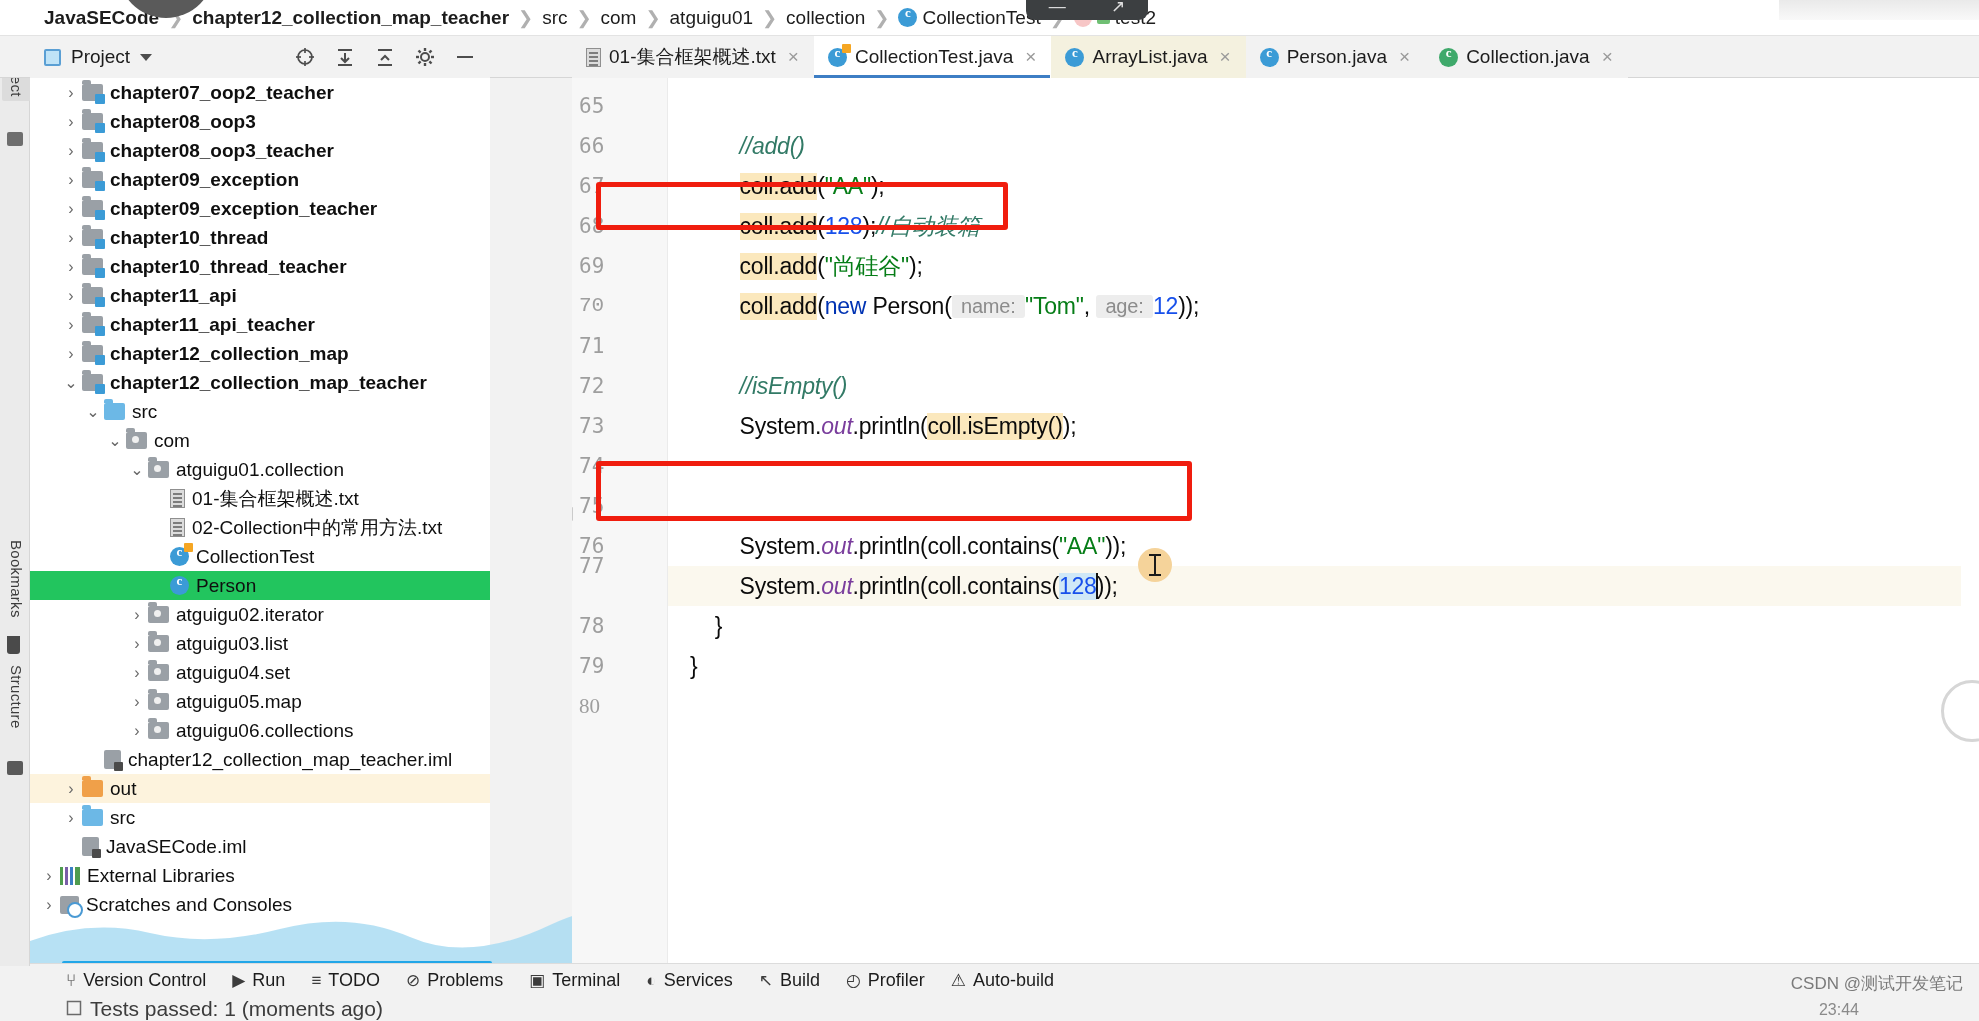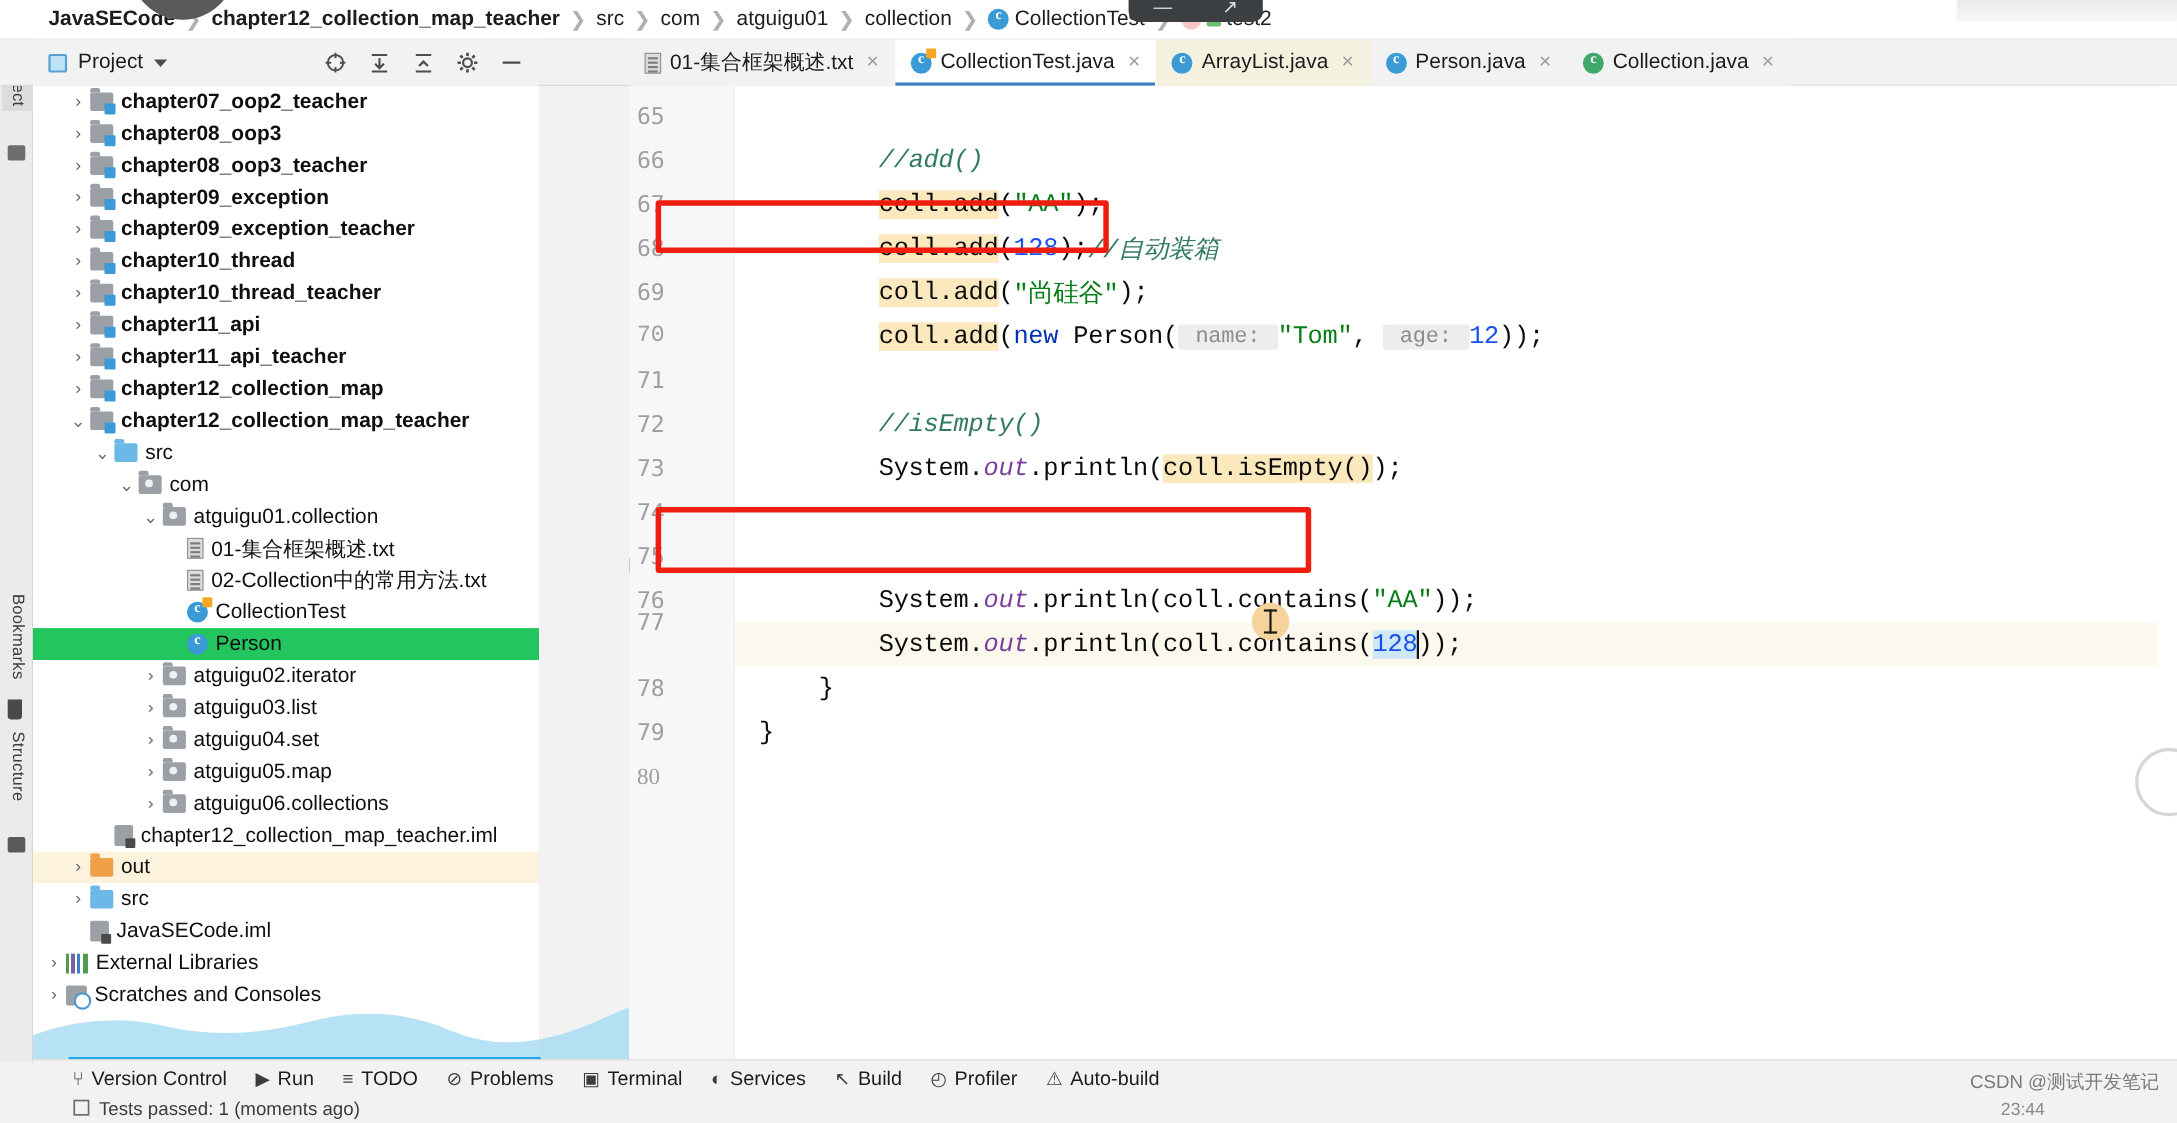--- a/index.html
+++ b/index.html
@@ -241,21 +241,21 @@
     text-align: left; width: 70px;
   }
   .fold-marker {
     position: absolute; left: 86px; width: 18px; height: 18px;
   }
   .codearea {
     position: absolute; left: 96px; top: 0; right: 0; height: 885px;
   }
   .cline {
     position: absolute; left: 0; right: 0; height: 40px;
-    font-family: Liberation Mono, monospace;
+    font-family: Liberation Sans, sans-serif;
     font-size: 23px; color: #0b0b0b; white-space: pre;
     display: flex; align-items: center; padding-left: 22px;
     letter-spacing: -0.2px;
   }
   .cline.hl { background: #fbf8ee; }
   .kw   { color: #0033b3; }
   .num  { color: #1750eb; }
   .str  { color: #067d17; }
   .cmt  { color: #327a66; font-style: italic; }
   .fld  { color: #7a3e9d; font-style: italic; }
@@ -312,21 +312,21 @@
     background: #f2f2f2;
     font-size: 18px; color: #1c1c1c;
     border-top: 1px solid #dcdcdc;
   }
   .sitem { display: inline-flex; align-items: center; gap: 7px; white-space: nowrap; }
   .sglyph { font-size: 17px; color: #3c3c3c; }
   .testbar {
     position: absolute; left: 30px; bottom: 0;
     width: 1949px; height: 24px;
     display: flex; align-items: center; gap: 8px; padding-left: 36px;
-    font-size: 17px; color: #3c3c3c; background: #f2f2f2;
+    font-size: 21px; color: #3c3c3c; background: #f2f2f2;
   }
   .watermark {
     position: absolute; right: 16px; bottom: 26px;
     font-size: 17px; color: #7a7a7a; z-index: 25;
   }
   .clockmark {
     position: absolute; right: 120px; bottom: 2px;
     font-size: 16px; color: #8a8a8a; z-index: 25;
   }
 </style>

